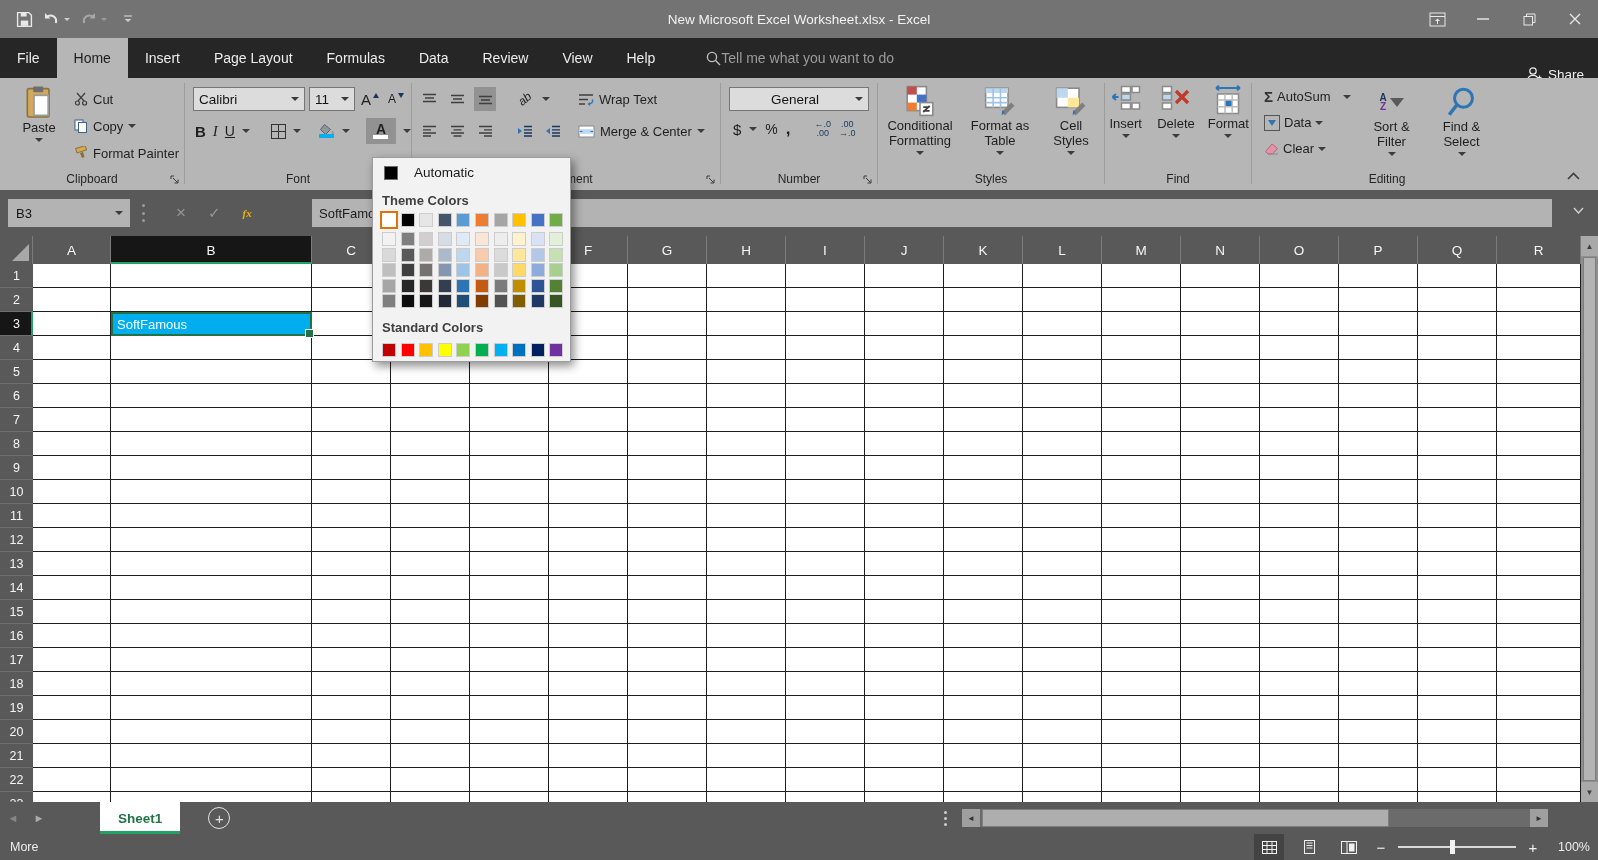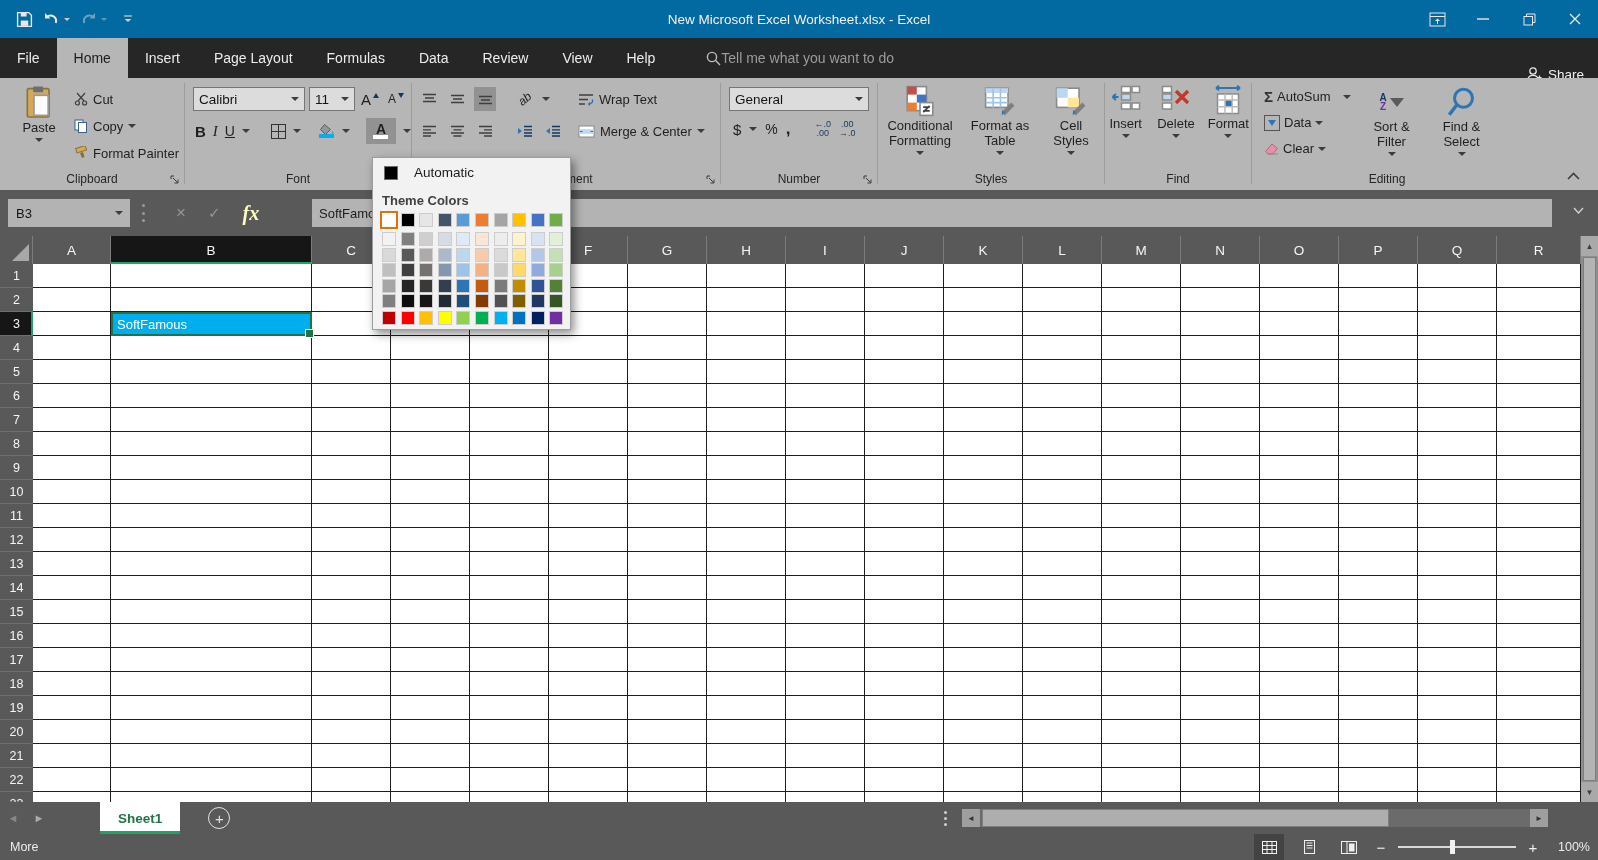--- a/index.html
+++ b/index.html
@@ -1,21 +1,21 @@
 <!DOCTYPE html>
 <html><head>
 <meta charset="utf-8">
 <style>
   html,body{margin:0;padding:0;background:#333;}
   .win{position:relative;width:1598px;height:860px;overflow:hidden;background:#fff;
        font-family:"Liberation Sans","DejaVu Sans",sans-serif;color:#1f1f1f;
        -webkit-font-smoothing:antialiased;}
   .band{position:absolute;left:0;right:0;}
   
-  .titlebar{top:0;height:38px;background:#0369a1;color:#fff;display:flex;align-items:center;}
+  .titlebar{top:0;height:38px;background:#737373;color:#fff;display:flex;align-items:center;}
   .qat{display:flex;align-items:center;gap:10px;padding-left:16px;}
   .qat .dim{opacity:.45;}
   .cf{width:0;height:0;border-left:4px solid transparent;border-right:4px solid transparent;border-top:4px solid #3c3c3c;display:inline-block;}
   .cf.w{border-top-color:#cfcfcf;}
   .cf.sm{border-left-width:3px;border-right-width:3px;border-top-width:3.5px;}
   .title-center{position:absolute;left:0;right:0;top:0;height:38px;display:flex;align-items:center;justify-content:center;font-size:13.5px;color:#f2f2f2;pointer-events:none;}
   .winctl{position:absolute;right:0;top:0;height:38px;display:flex;align-items:center;}
   .wbtn{width:46px;height:38px;display:flex;align-items:center;justify-content:center;}
   
   .tabrow{top:38px;height:40px;background:#262626;display:flex;align-items:stretch;color:#ececec;}
@@ -53,21 +53,21 @@
   .az{font-size:10px;font-weight:bold;line-height:9px;display:block;}
   .collapse{position:absolute;right:18px;bottom:10px;}
   
   .fbar{top:190px;height:46px;background:#595959;}
   .namebox{position:absolute;left:8px;top:9px;width:122px;height:28px;background:#b3b3b3;display:flex;align-items:center;font-size:13px;color:#141414;}
   .namebox .cv{flex:1;padding-left:8px;}
   .nbcaret{width:22px;display:flex;justify-content:center;}
   .fdots{position:absolute;left:142px;top:14px;width:4px;height:18px;display:flex;flex-direction:column;justify-content:space-between;}
   .fdots i{width:3px;height:3px;background:#9a9a9a;border-radius:50%;}
   .fxbtns{position:absolute;left:160px;top:9px;height:28px;display:flex;align-items:center;gap:22px;padding:0 16px;color:#969696;font-size:15px;}
-  .fx-it{font-style:italic;font-family:Liberation Serif, serif;font-weight:bold;font-size:20px;color:#fef9c3;}
+  .fx-it{font-style:italic;font-family:Liberation Serif, serif;font-weight:bold;font-size:11px;color:#eab308;}
   .finput{position:absolute;left:312px;right:46px;top:9px;height:28px;background:#b3b3b3;color:#1c1c1c;font-size:13px;display:flex;align-items:center;padding-left:7px;}
   .fchev{position:absolute;right:14px;top:17px;}
   
   .gridwrap{top:236px;height:566px;background:#fff;}
   .colhead{position:absolute;top:0;left:0;right:17px;height:28px;background:#595959;display:flex;}
   .corner{width:33px;height:28px;position:relative;border-right:1px solid #7c7c7c;box-sizing:border-box;}
   .corner i{position:absolute;right:3px;bottom:3px;width:0;height:0;border-left:17px solid transparent;border-bottom:17px solid #a8a8a8;}
   .colcell{height:28px;display:flex;align-items:center;justify-content:center;color:#f5f5f5;font-size:13.5px;border-right:1px solid #7c7c7c;box-sizing:border-box;flex:none;}
   .colcell.sel{background:#161616;box-shadow:inset 0 -2px 0 0 #21a366;}
   .rowheads{position:absolute;top:28px;left:0;width:33px;bottom:0;overflow:hidden;background:#595959;}
@@ -400,21 +400,21 @@
           <svg width="11" height="11" viewBox="0 0 11 11">
             <path d="M2 5V2h3" fill="none" stroke="#3a3a3a"></path>
             <path d="M4 4l4.5 4.5" stroke="#3a3a3a"></path>
             <path d="M9 5.5V9H5.5" fill="none" stroke="#3a3a3a"></path>
           </svg>
         </span>
     </div>
     <div class="gsep"></div>
 
     <div class="grp" style="width:156px;">
-      <div style="padding:9px 8px 0 8px;">
+      <div style="padding:9px 8px 0 8px;text-align:center;">
         <div class="combo">
           <span class="cv">General</span>
             <i class="cf"></i>
         </div>
       </div>
       <div style="display:flex;align-items:center;gap:8px;padding:8px 0 0 12px;">
         <span style="font-size:15px;">$</span>
         <i class="cf"></i>
         <span style="font-size:14px;">%</span>
         <span style="font-size:17px;font-weight:bold;">,</span>
@@ -811,20 +811,21 @@
           <span class="sw" style="background: rgb(24, 23, 23);"></span>
           <span class="sw" style="background: rgb(34, 43, 53);"></span>
           <span class="sw" style="background: rgb(31, 78, 121);"></span>
           <span class="sw" style="background: rgb(131, 60, 0);"></span>
           <span class="sw" style="background: rgb(82, 82, 82);"></span>
           <span class="sw" style="background: rgb(127, 95, 0);"></span>
           <span class="sw" style="background: rgb(31, 56, 100);"></span>
           <span class="sw" style="background: rgb(56, 86, 35);"></span>
         </div>
       </div>
+    <div class="dd-head" style="padding-top:10px;">Standard Colors</div>
     <div class="dd-row stdwrap">
         <span class="sw" style="background: rgb(192, 0, 0);"></span>
         <span class="sw" style="background: rgb(255, 0, 0);"></span>
         <span class="sw" style="background: rgb(255, 192, 0);"></span>
         <span class="sw" style="background: rgb(255, 255, 0);"></span>
         <span class="sw" style="background: rgb(146, 208, 80);"></span>
         <span class="sw" style="background: rgb(0, 176, 80);"></span>
         <span class="sw" style="background: rgb(0, 176, 240);"></span>
         <span class="sw" style="background: rgb(0, 112, 192);"></span>
         <span class="sw" style="background: rgb(0, 32, 96);"></span>

